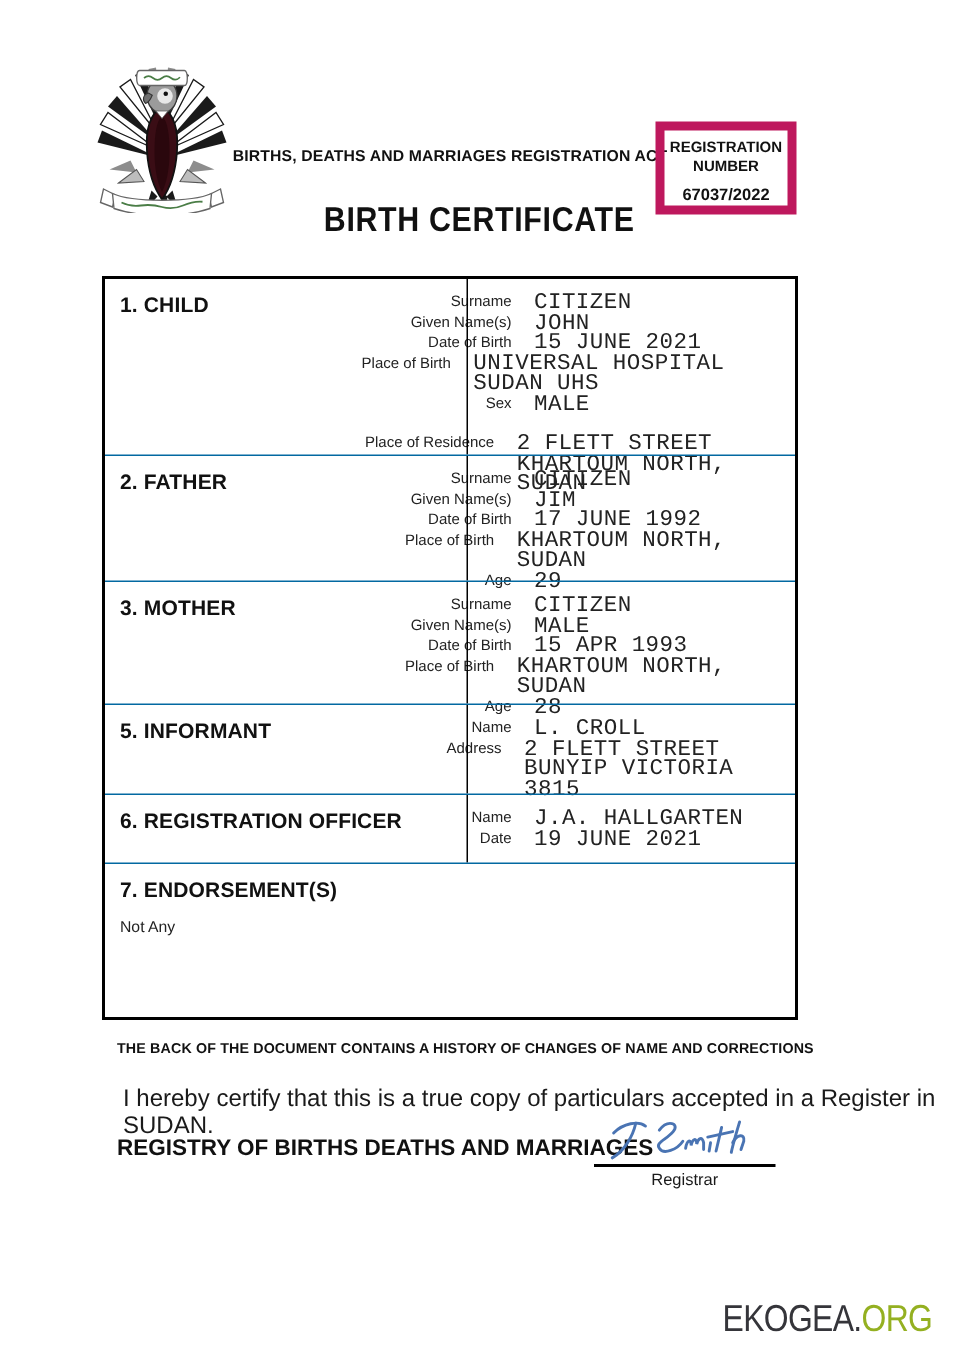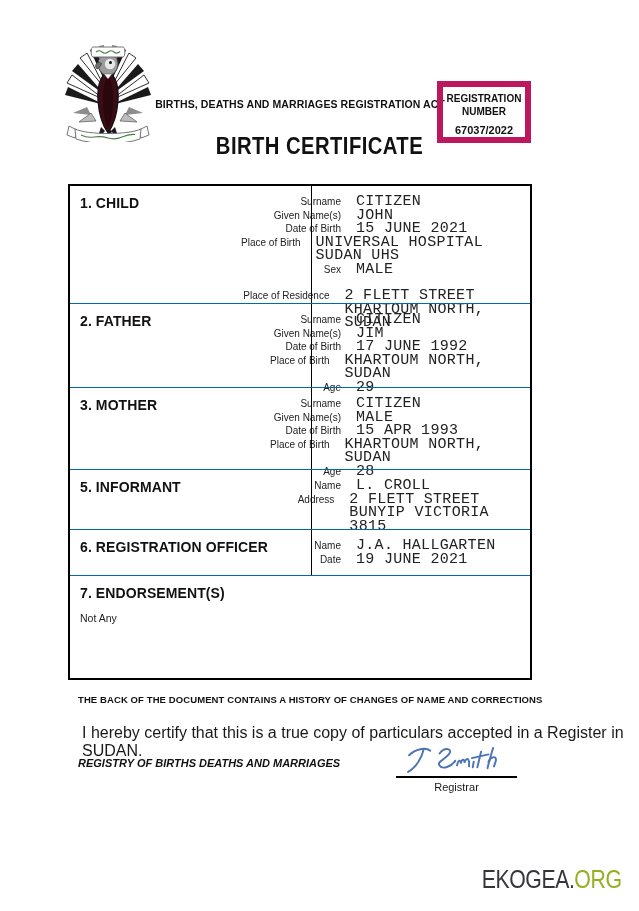--- a/index.html
+++ b/index.html
@@ -39,21 +39,21 @@
   .flabel { width:235px; padding-right:6px; text-align:right; font-size:10px; color:#222;
     line-height:13.5px; white-space:pre-line; }
   .fvalue { padding-left:9px; font-family:"Liberation Mono", monospace; font-size:15px;
     color:#222; line-height:13.5px; white-space:pre-line; letter-spacing:0.3px; }
   .sec-note { margin:11px 0 0 10px; font-size:10.5px; color:#222; }
   .sec-7 .sec-heading { position:static; margin:9px 0 0 10px; }
   
   .back-note { position:absolute; left:78px; top:694px; font-size:9.5px; font-weight:bold;
     letter-spacing:0.1px; }
   .certify { position:absolute; left:82px; top:724px; font-size:16px; color:#1a1a1a; }
-  .registry-title { position:absolute; left:78px; top:757px; font-size:11px; font-weight:bold;font-style:italic; }
+  .registry-title { position:absolute; left:78px; top:757px; font-size:15px; font-weight:bold; }
   .signature { position:absolute; left:398px; top:742px; width:120px; height:34px; }
   .sig-line { position:absolute; left:396px; top:776px; width:121px; height:2px; background:#000; }
   .registrar { position:absolute; left:396px; top:781px; width:121px; text-align:center;
     font-size:11px; color:#1a1a1a; }
   .brand { position:absolute; right:18px; top:865px; font-size:25px; font-weight:normal;
     letter-spacing:-0.5px; transform:scaleX(0.85); transform-origin:100% 50%; white-space:nowrap; }
   .brand .brand-name { color:#35353a; }
   .brand .brand-tld { color:#94b021; }
 </style>
 </head>

